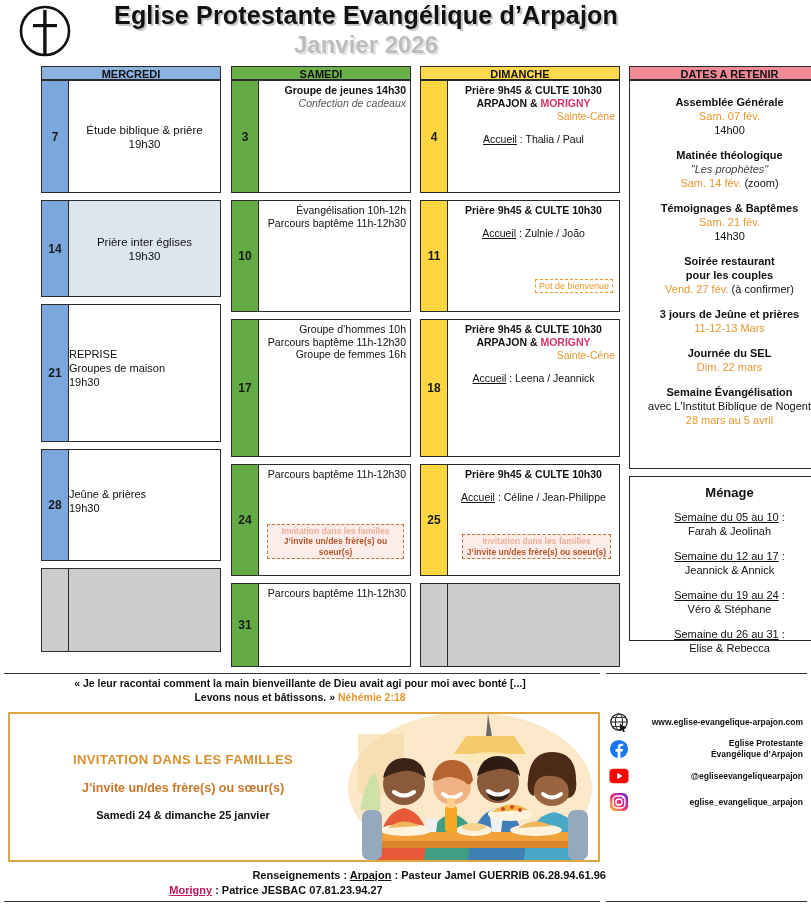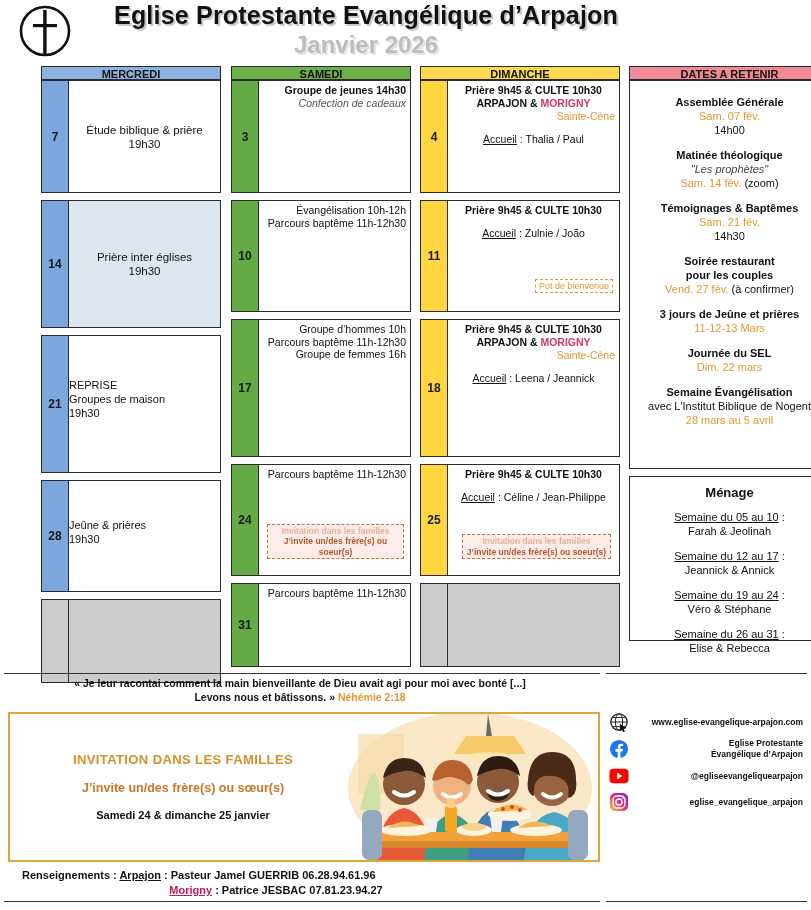--- a/index.html
+++ b/index.html
@@ -154,21 +154,21 @@
   .illus{position:absolute;left:330px;top:0px;width:260px;height:146px;}
 
   
   .contact{position:absolute;left:606px;top:712px;width:201px;height:150px;}
   .crow{display:flex;align-items:center;margin-bottom:6px;}
   .cicon{width:26px;flex:0 0 26px;display:flex;align-items:center;justify-content:center;}
   .ctext{flex:1;text-align:right;font-size:8.5px;line-height:11px;font-weight:bold;color:#111;padding-right:4px;}
 
   
   .footer{position:absolute;left:6px;top:868px;width:600px;font-size:11px;line-height:15px;color:#111;font-weight:bold;}
-  .footer .line1{text-align:left;padding-left:16px;}
+  .footer .line1{text-align:right;padding-left:16px;}
   .footer .line2{text-align:center;padding-right:60px;}
   .footer u{text-decoration:underline;}
   .morigny{color:#c2185b;text-decoration:underline;}
   .hr-bot{position:absolute;left:4px;top:901px;width:596px;border-top:1px solid #333;}
   .hr-bot2{position:absolute;left:606px;top:901px;width:201px;border-top:1px solid #333;}
 </style>
 </head>
 <body>
 
 <div class="page">
@@ -196,21 +196,21 @@
         <div class="cell" style="height:113px">
           <div class="daynum dn-mer">7</div>
           <div class="body">
             <div class="ev-center">
               <div>Étude biblique &amp; prière</div>
               <div>19h30</div>
             </div>
           </div>
         </div>
 
-        <div class="cell" style="height:128px">
+        <div class="cell" style="height:97px">
           <div class="daynum dn-mer">14</div>
           <div class="body lightblue">
             <div class="ev-center">
               <div>Prière inter églises</div>
               <div>19h30</div>
             </div>
           </div>
         </div>
 
         <div class="cell" style="height:138px">

